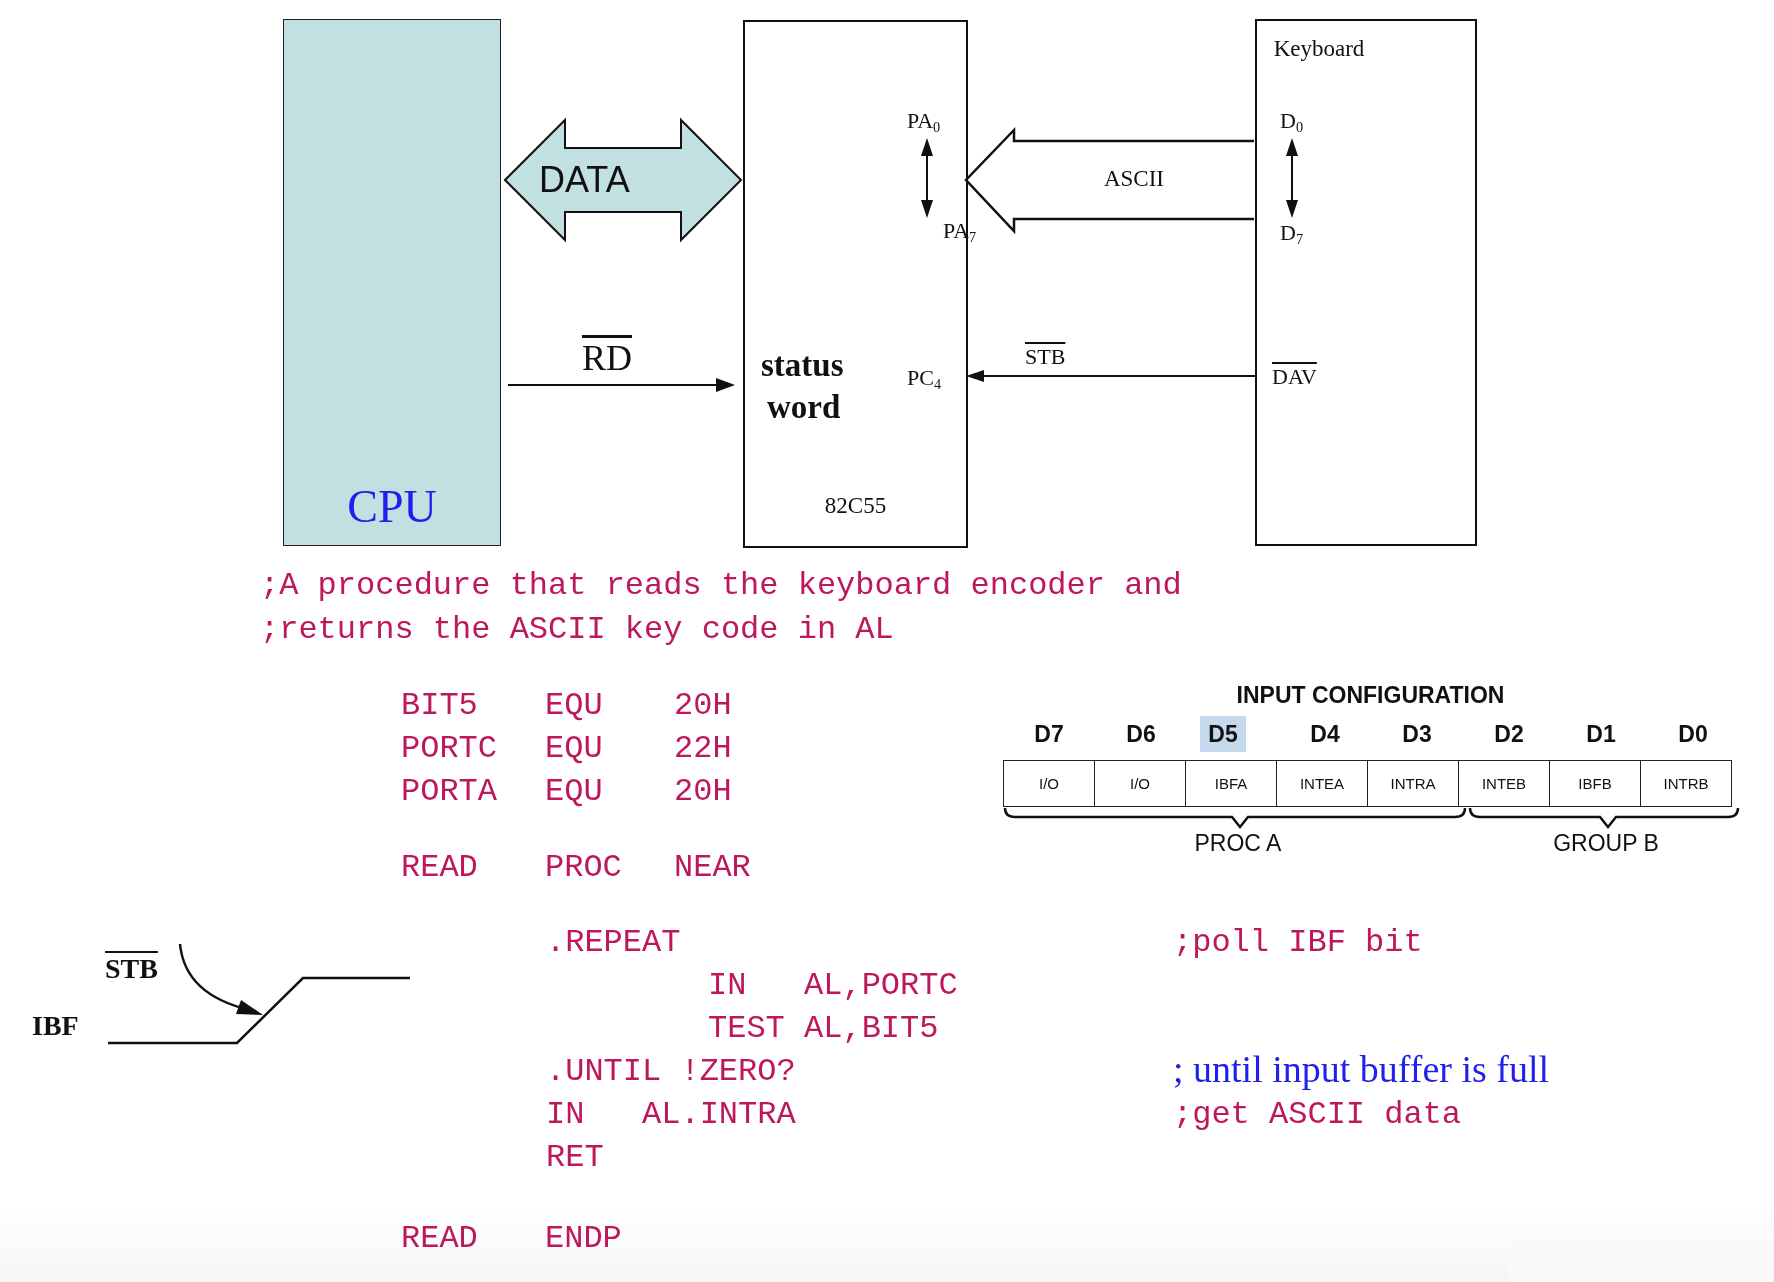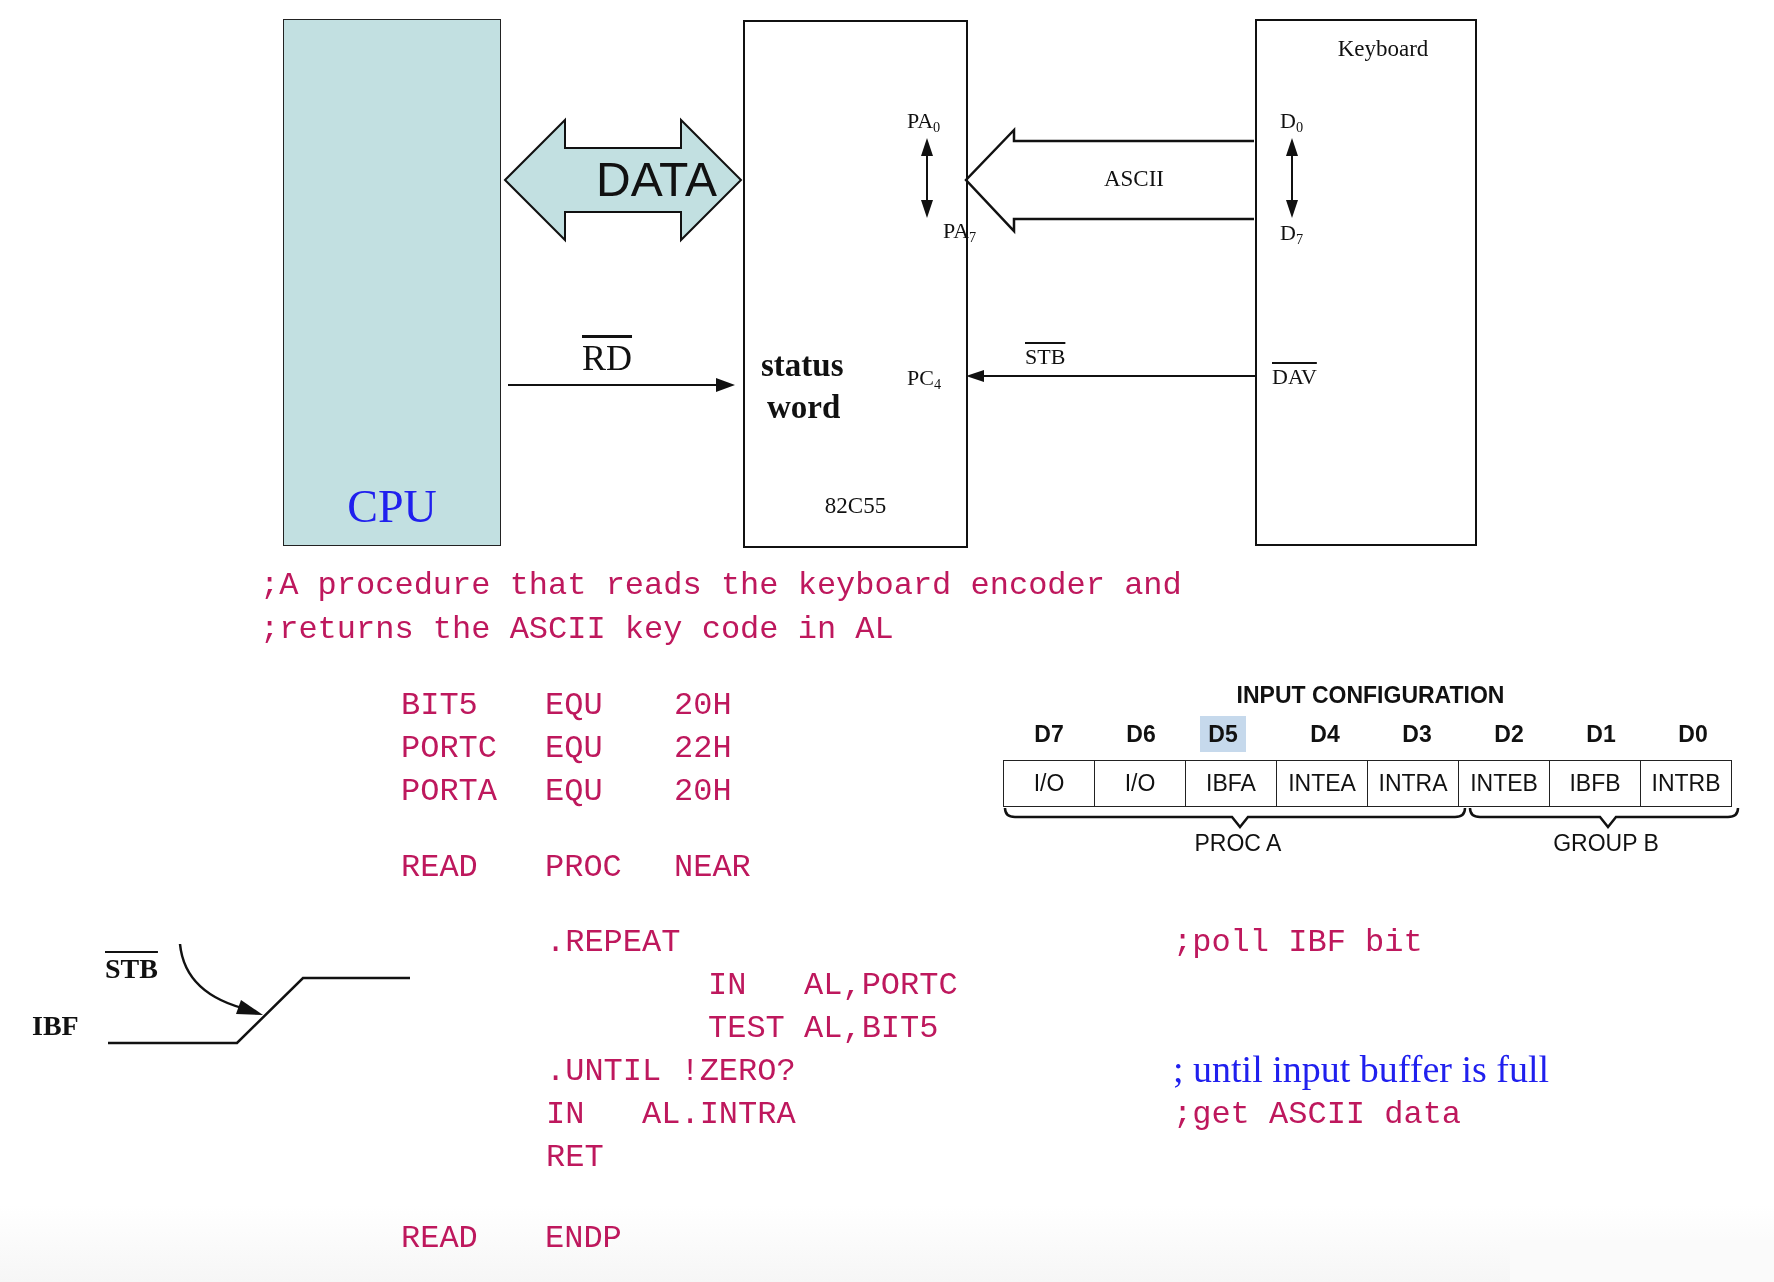--- a/index.html
+++ b/index.html
@@ -11,21 +11,21 @@
   .box { position:absolute; border:2px solid #111; box-sizing:border-box; }
   .cpu { background:#c2e0e1; border:1.5px solid #222; }
   .over { text-decoration:overline; }
   .code { font-family:"Liberation Mono", monospace; font-size:32px; white-space:pre; color:#be185d; line-height:1; }
   .blue { color:#2020ee; }
   .sub { font-size:0.65em; vertical-align:-0.25em; }
   .bottom-fade { position:absolute; left:0; top:1205px; width:1774px; height:77px;
      background:linear-gradient(#ffffff, #f6f6f6); }
   .bottom-fade-r { position:absolute; left:1510px; top:1240px; width:264px; height:42px; background:#fafafa; }
   table.cfg { position:absolute; left:1003px; top:760px; border-collapse:collapse;
-    font-family:"Liberation Sans", sans-serif; font-size:23px; }
+    font-family:"Liberation Sans", sans-serif; font-size:15px; }
   table.cfg td { border:1.5px solid #222; width:91px; height:46px; text-align:center; padding:0; box-sizing:border-box; }
   .bit-hdr { position:absolute; top:716px; width:92px; text-align:center;
     font-family:"Liberation Sans", sans-serif; font-weight:bold; font-size:23px; line-height:36px; }
   .bit-hdr.hl { background:#c6d9ec; width:46px; margin-left:13px; }
 </style>
 </head>
 <body>
 
 <svg class="abs" style="left:0;top:0" width="1774" height="560">
 
@@ -52,39 +52,39 @@
 
   <g>
     <line x1="980" y1="376" x2="1256" y2="376" stroke="#111" stroke-width="2"></line>
     <polygon points="966,376 984,370 984,382" fill="#111"></polygon>
   </g>
 </svg>
 
 <div class="box cpu" style="left:283px;top:19px;width:218px;height:527px;"></div>
 <div class="abs serif blue" style="left:283px;top:482px;width:218px;text-align:center;font-size:46px;line-height:50px;">CPU</div>
 
-<div class="abs sans" style="left:596px;top:160px;width:116px;font-size:48px;line-height:40px;">DATA</div>
+<div class="abs sans" style="left:539px;top:160px;width:116px;font-size:36px;line-height:40px;">DATA</div>
 
 <div class="box" style="left:743px;top:20px;width:225px;height:528px;"></div>
 <div class="abs serif" style="left:907px;top:108px;font-size:22px;"><span>PA</span><span class="sub">0</span></div>
 <div class="abs serif" style="left:907px;top:218px;font-size:22px;margin-left:36px;"><span>PA</span><span class="sub">7</span></div>
 <div class="abs serif" style="left:761px;top:344px;font-size:33px;font-weight:bold;line-height:42px;">
   <div>status</div>
   <div style="padding-left:6px">word</div>
 </div>
 <div class="abs serif" style="left:907px;top:365px;font-size:22px;"><span>PC</span><span class="sub">4</span></div>
 <div class="abs serif" style="left:743px;top:493px;width:225px;text-align:center;font-size:23px;">82C55</div>
 
 <div class="abs serif over" style="left:582px;top:338px;font-size:36px;line-height:40px;">RD</div>
 
 <div class="abs serif" style="left:1014px;top:166px;width:240px;text-align:center;font-size:23px;">ASCII</div>
 <div class="abs serif over" style="left:1025px;top:344px;font-size:22px;">STB</div>
 
 <div class="box" style="left:1255px;top:19px;width:222px;height:527px;"></div>
-<div class="abs serif" style="left:1255px;top:36px;width:256px;text-align:center;font-size:23px;">Keyboard</div>
+<div class="abs serif" style="left:1191px;top:36px;width:256px;text-align:center;font-size:23px;">Keyboard</div>
 <div class="abs serif" style="left:1280px;top:108px;font-size:22px;"><span>D</span><span class="sub">0</span></div>
 <div class="abs serif" style="left:1280px;top:220px;font-size:22px;"><span>D</span><span class="sub">7</span></div>
 <div class="abs serif over" style="left:1272px;top:364px;font-size:22px;">DAV</div>
 
 <div class="abs code" style="left:260px;top:570px;">;A procedure that reads the keyboard encoder and</div>
 <div class="abs code" style="left:260px;top:614px;">;returns the ASCII key code in AL</div>
 
 <div class="abs code" style="left:401px;top:690px;"><span>BIT5</span></div>
 <div class="abs code" style="left:545px;top:690px;">EQU</div>
 <div class="abs code" style="left:674px;top:690px;">20H</div>

